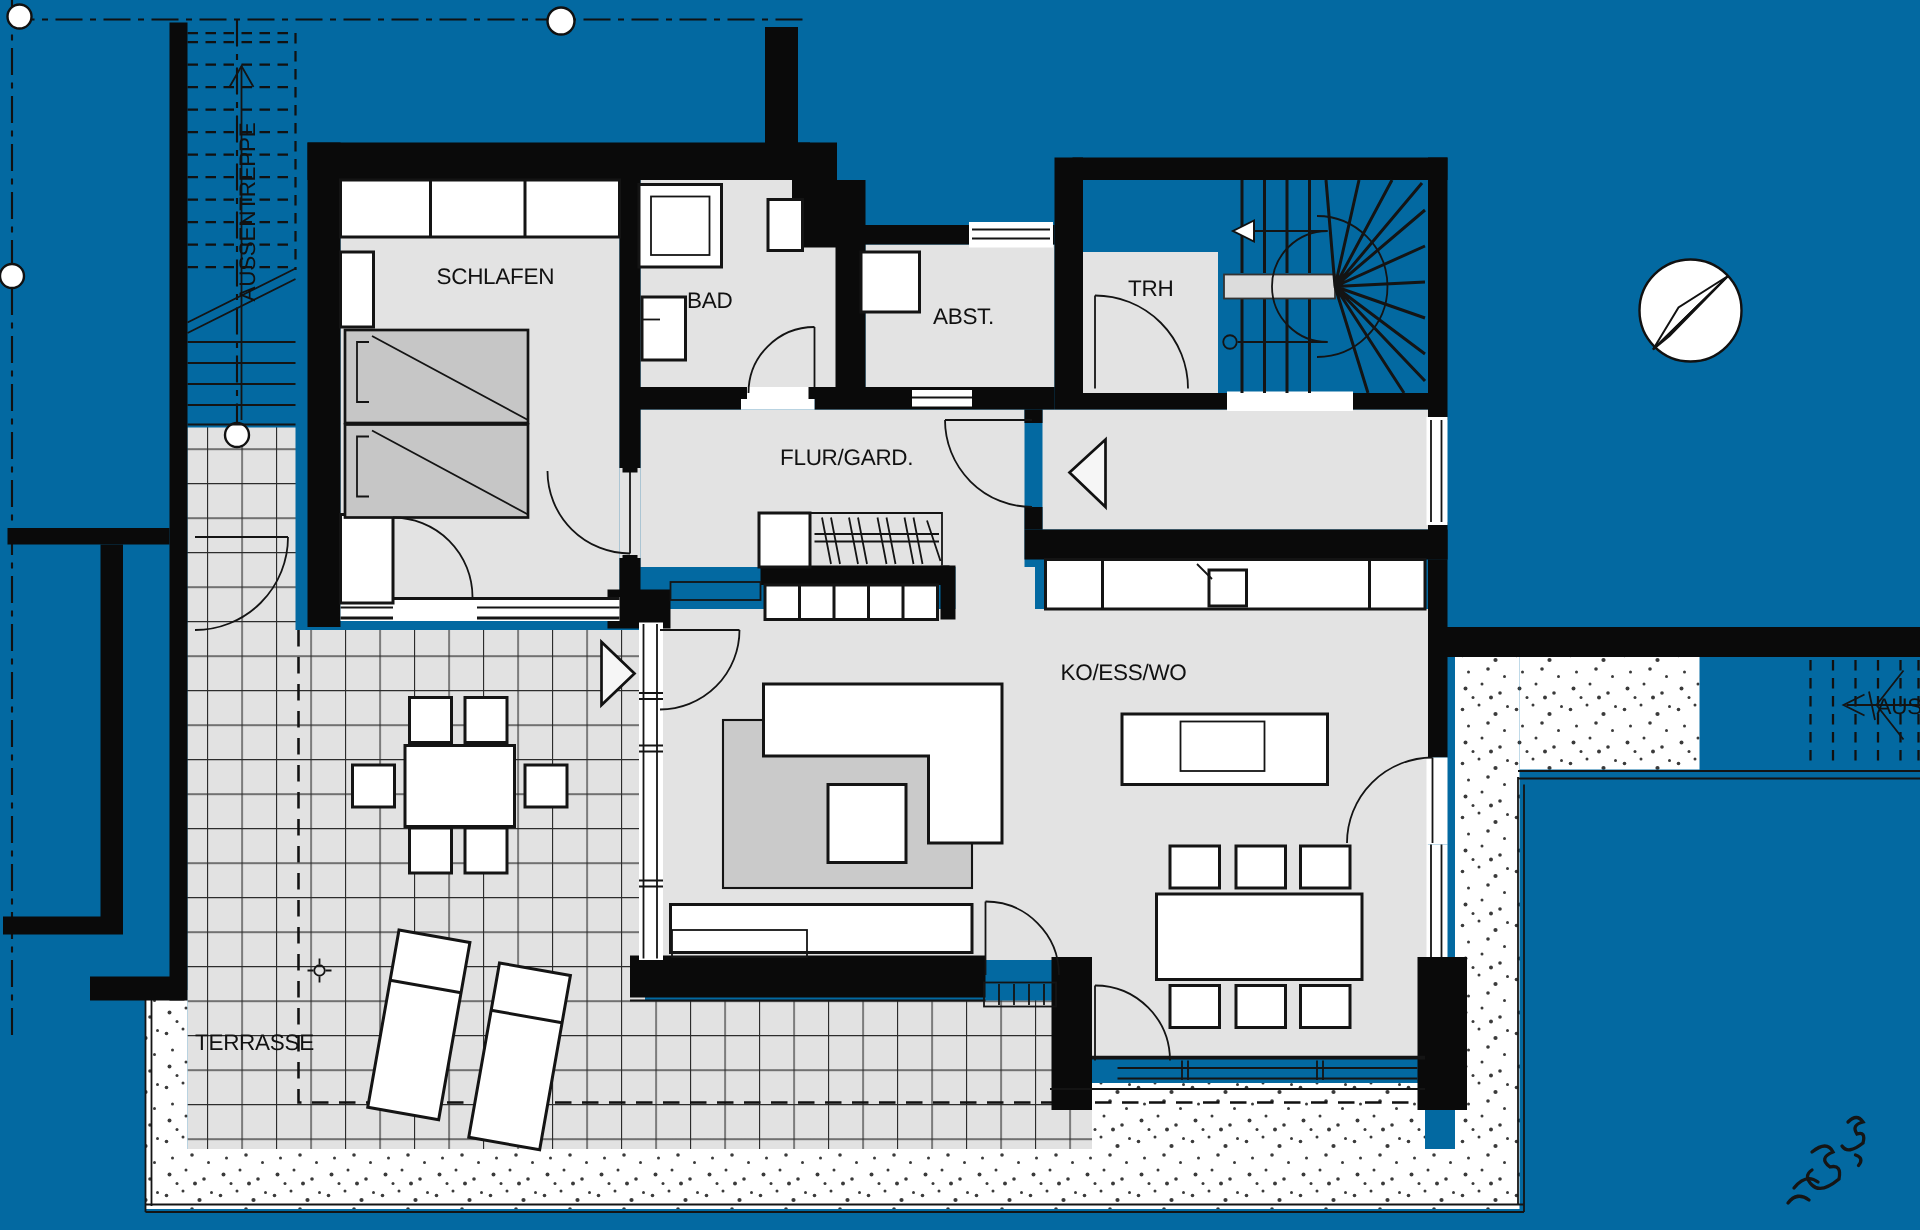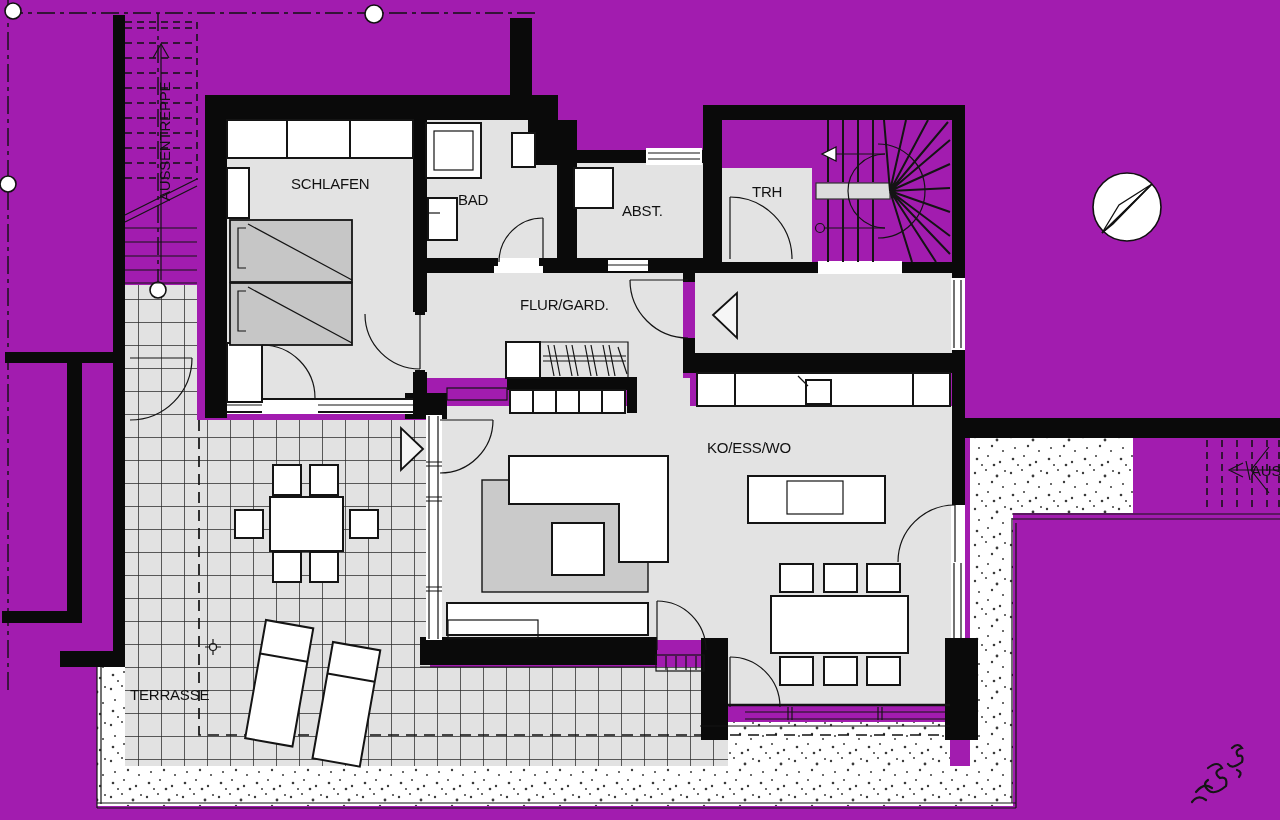--- a/index.html
+++ b/index.html
@@ -1,16 +1,16 @@
 <!DOCTYPE html>
 <html><head>
 <meta charset="utf-8">
 <style>
   html,body{margin:0;padding:0;background:#fff;}
-  .canvas{position:relative;width:1280px;height:820px;background:#a21caf;overflow:hidden;}
+  .canvas{position:relative;width:1280px;height:820px;background:#0369a1;overflow:hidden;}
   svg{display:block;}
   .txt{font-family:"Liberation Sans",sans-serif;font-size:15px;fill:#111;letter-spacing:-0.2px;}
   .wall{fill:#0a0a0a;stroke:none;}
   .room{fill:#e3e3e3;stroke:none;}
   .furn{fill:#ffffff;stroke:#141414;stroke-width:2;}
   .furng{fill:#c6c6c6;stroke:#141414;stroke-width:1.8;}
   .ln{stroke:#141414;fill:none;stroke-width:2;}
   .ln25{stroke:#141414;fill:none;stroke-width:2.5;}
   .thin{stroke:#141414;fill:none;stroke-width:1.2;}
   .dash{stroke:#111;fill:none;stroke-width:1.7;stroke-dasharray:11 7;}

